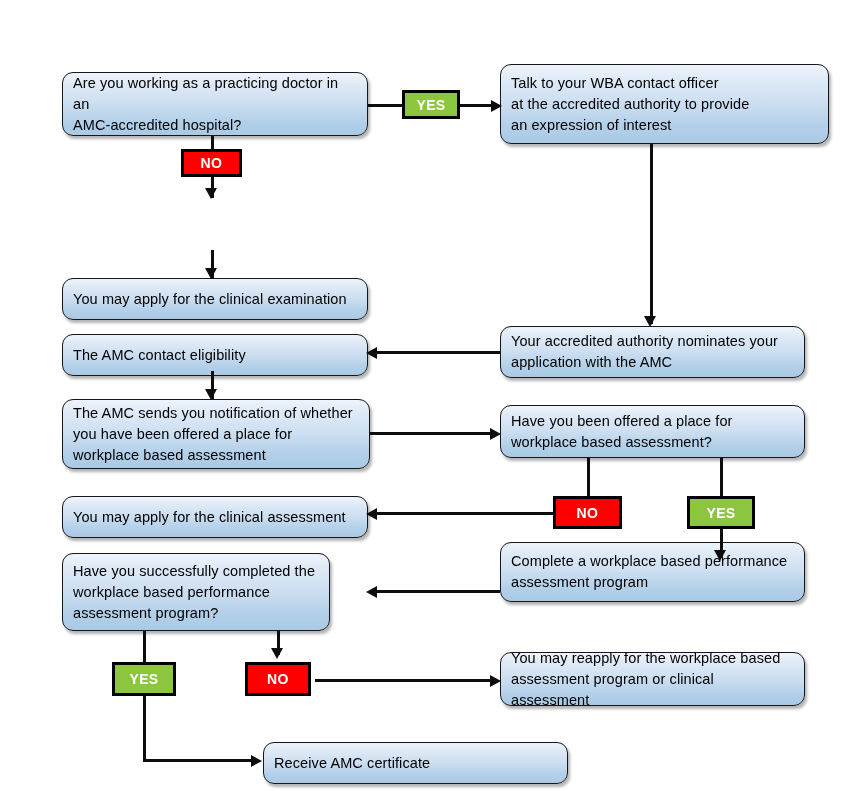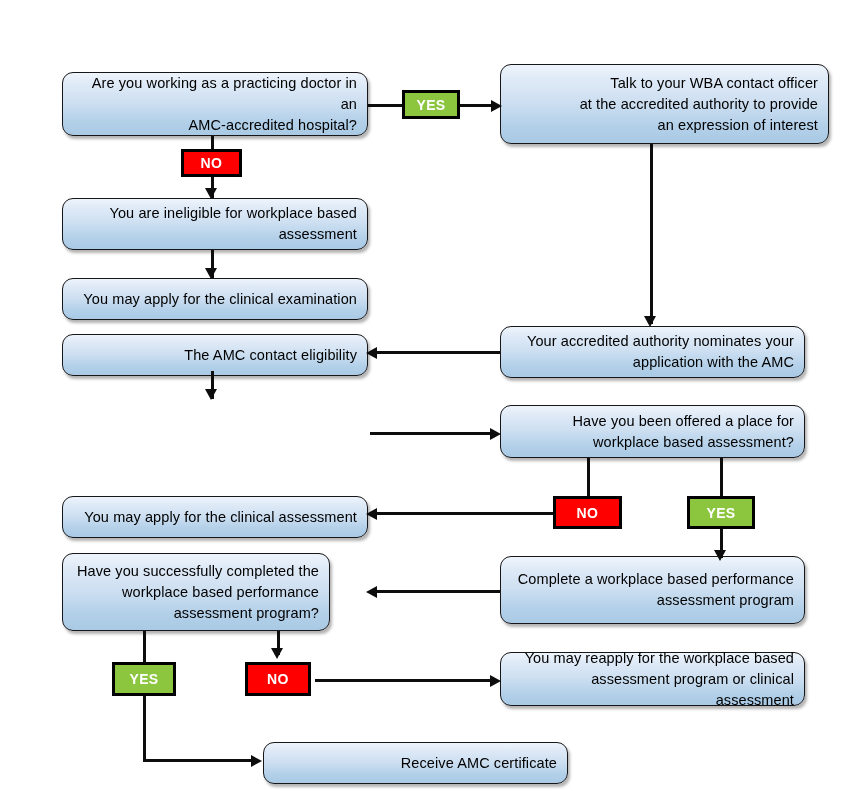--- a/index.html
+++ b/index.html
@@ -27,21 +27,21 @@
     background: linear-gradient(180deg,
                 #eef4fb 0%,
                 #dfeaf7 18%,
                 #cddff1 48%,
                 #b3d0e9 78%,
                 #a9c9e4 100%);
     box-shadow: 2px 3px 3px rgba(0,0,0,0.30);
     display: flex;
     align-items: center;
     justify-content: center;
-    text-align: right;
+    text-align: left;
     color: #000000;
     font-size: 14.5px;
     line-height: 21px;
     padding: 20px 10px;
     letter-spacing: 0.1px;
   }
   .node .txt {
     display: block;
     width: 100%;
     white-space: pre-line;
@@ -149,49 +149,50 @@
     <span class="txt">Are you working as a practicing doctor in an
 AMC-accredited hospital?</span>
   </div>
 
   <div class="node" style="left:500px; top:64px; width:329px; height:80px;">
     <span class="txt">Talk to your WBA contact officer
 at the accredited authority to provide
 an expression of interest</span>
   </div>
 
-  <div class="node" style="left:62px; top:198px; width:306px; height:52px;">
-    <span class="txt">You are ineligible for workplace based
-assessment</span>
-  </div>
 
   <div class="node" style="left:62px; top:278px; width:306px; height:34px;">
     <span class="txt">You may apply for the clinical examination</span>
   </div>
 
   <div class="node" style="left:62px; top:334px; width:306px; height:37px;">
     <span class="txt">The AMC contact eligibility</span>
   </div>
 
   <div class="node" style="left:500px; top:326px; width:305px; height:52px;">
     <span class="txt">Your accredited authority nominates your
 application with the AMC</span>
   </div>
 
+  <div class="node" style="left:62px; top:399px; width:308px; height:70px;">
+    <span class="txt">The AMC sends you notification of whether
+you have been offered a place for
+workplace based assessment</span>
+  </div>
 
   <div class="node" style="left:500px; top:405px; width:305px; height:53px;">
     <span class="txt">Have you been offered a place for
 workplace based assessment?</span>
   </div>
 
   <div class="node" style="left:62px; top:496px; width:306px; height:33px;">
     <span class="txt">You may apply for the clinical assessment</span>
   </div>
 
-  <div class="node" style="left:500px; top:556px; width:305px; height:68px;">
+  <div class="node" style="left:500px; top:542px; width:305px; height:60px;">
     <span class="txt">Complete a workplace based performance
 assessment program</span>
   </div>
 
   <div class="node" style="left:62px; top:553px; width:268px; height:78px;">
     <span class="txt">Have you successfully completed the
 workplace based performance
 assessment program?</span>
   </div>
 

